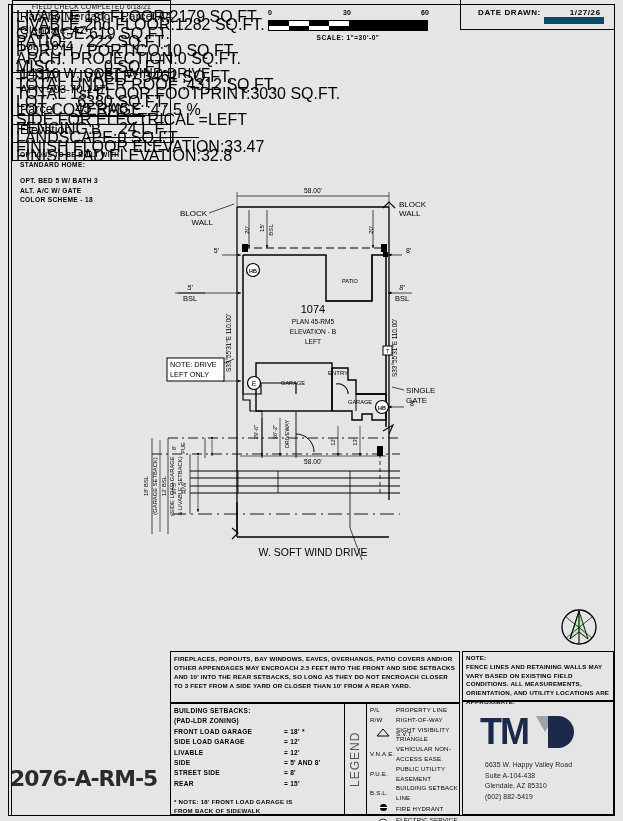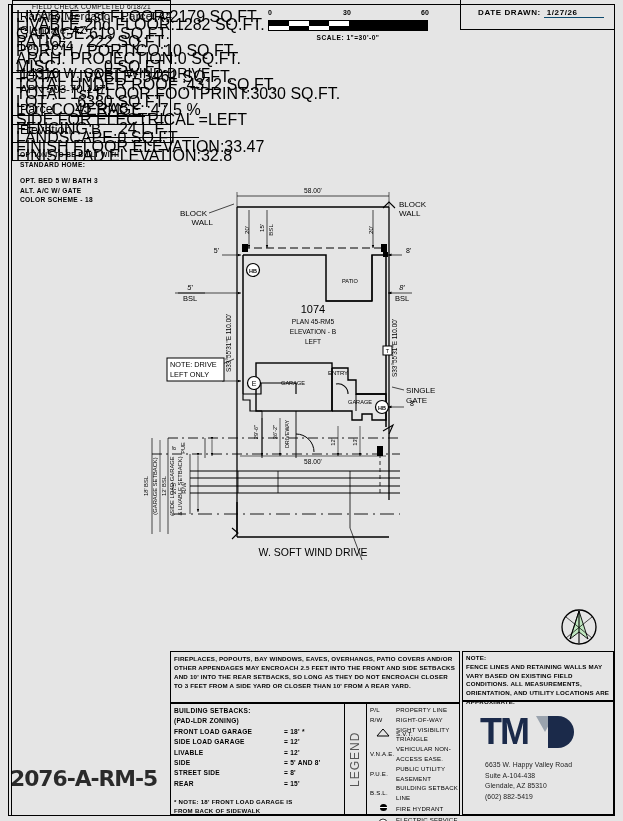--- a/index.html
+++ b/index.html
@@ -100,23 +100,23 @@
   .datewrap {
     position: absolute;
     left: 478px; top: 8px;
     font-size: 8px;
     font-weight: bold;
     letter-spacing: .6px;
     white-space: nowrap;
   }
   .datewrap .dval {
     display: inline-block;
-    border-bottom: 1px solid #0c4a6e;
+    border-bottom: 7px solid #0c4a6e;
     min-width: 54px;
-    text-align: left;
+    text-align: right;
     padding: 0 3px;
   }
   .hdr-rule {
     position: absolute;
     left: 460px; top: 0px;
     width: 1px; height: 30px;
     background: #000;
   }
   .hdr-rule2 {
     position: absolute;

